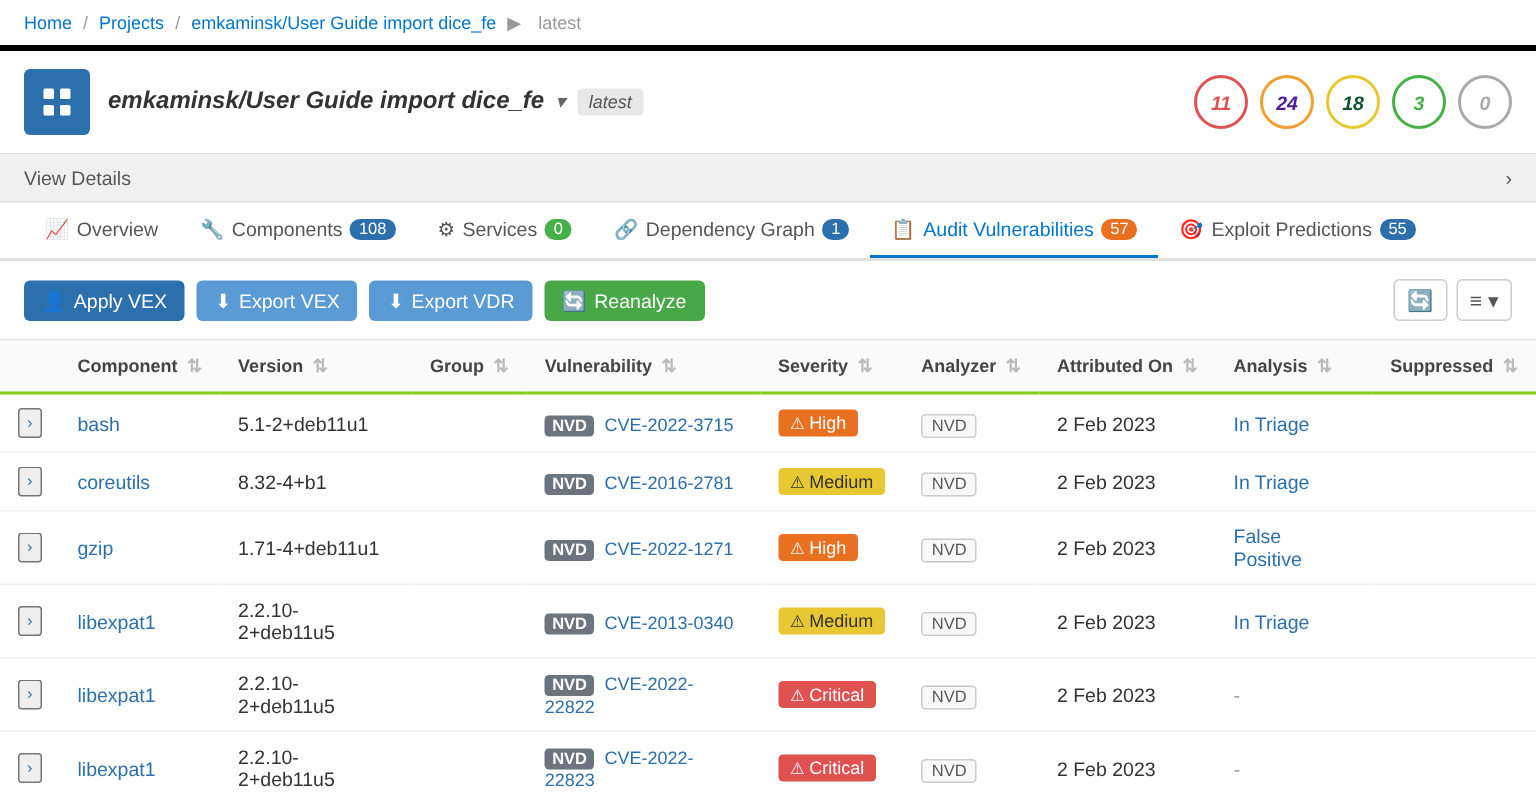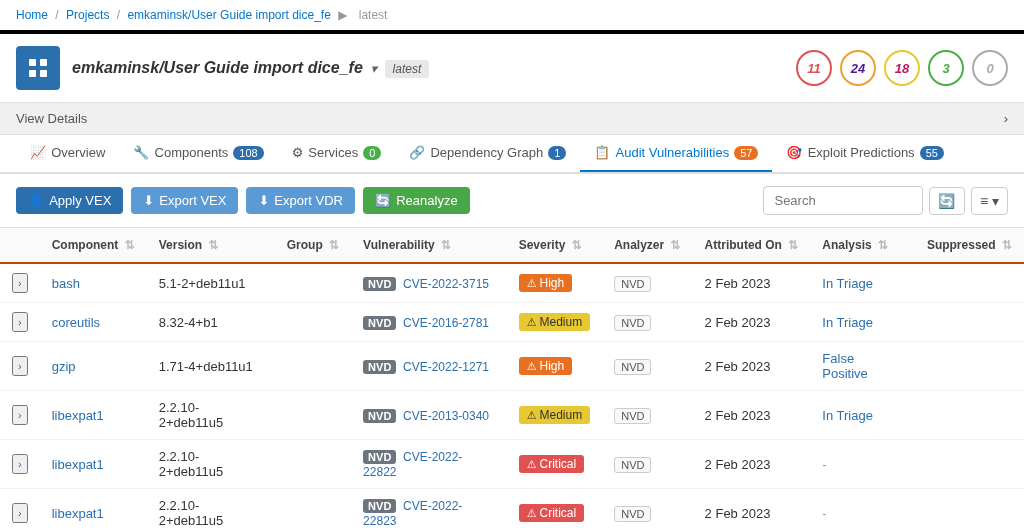--- a/index.html
+++ b/index.html
@@ -14,21 +14,21 @@
     .header { background: #fff; padding: 12px 16px; border-bottom: 1px solid #e0e0e0; display: flex; align-items: center; justify-content: space-between; font-style: italic; }
     .header-left { display: flex; align-items: center; gap: 12px; }
     .header-icon { width: 44px; height: 44px; background: #2c6fad; border-radius: 4px; display: flex; align-items: center; justify-content: center; color: white; font-size: 20px; }
     .header-title { font-size: 16px; font-weight: 600; color: #333; }
     .header-tag { background: #e8e8e8; border-radius: 3px; padding: 2px 8px; font-size: 12px; color: #555; margin-left: 4px; }
     .header-dropdown { color: #666; cursor: pointer; margin-left: 4px; }
     .severity-badges { display: flex; gap: 8px; align-items: flex-start; }
     .severity-circle { width: 36px; height: 36px; border-radius: 50%; border: 2px solid; display: flex; align-items: center; justify-content: center; font-weight: 700; font-size: 13px; }
     .sev-critical { border-color: #e05252; color: #e05252; }
     .sev-high { border-color: #f0a030; color: #4c1d95; }
-    .sev-medium { border-color: #e8c832; color: #be185d; }
+    .sev-medium { border-color: #e8c832; color: #14532d; }
     .sev-low { border-color: #48b048; color: #48b048; }
     .sev-info { border-color: #aaa; color: #aaa; }
 
     
     .view-details-bar { background: #f0f0f0; padding: 8px 16px; border-bottom: 1px solid #ddd; display: flex; align-items: center; justify-content: space-between; cursor: pointer; font-size: 13px; color: #555; }
 
     
     .tabs { background: #fff; border-bottom: 2px solid #e0e0e0; padding: 0 16px; display: flex; gap: 0; }
     .tab { padding: 10px 14px; font-size: 13px; color: #555; cursor: pointer; border-bottom: 2px solid transparent; display: flex; align-items: center; gap: 5px; white-space: nowrap; }
     .tab.active { color: #0077cc; border-bottom: 2px solid #0077cc; font-weight: 500; }
@@ -45,21 +45,21 @@
     .toolbar-right { margin-left: auto; display: flex; align-items: center; gap: 6px; }
     .search-input { padding: 6px 10px; border: 1px solid #ccc; border-radius: 4px; font-size: 13px; width: 160px; }
     .icon-btn { padding: 5px 8px; border: 1px solid #ccc; border-radius: 4px; background: #fff; cursor: pointer; color: #555; font-size: 14px; }
     .suppress-toggle { display: flex; align-items: center; gap: 8px; font-size: 12px; color: #555; }
     .toggle-switch { width: 32px; height: 18px; background: #ccc; border-radius: 9px; position: relative; cursor: pointer; }
     .toggle-knob { width: 14px; height: 14px; background: white; border-radius: 50%; position: absolute; top: 2px; left: 2px; transition: 0.2s; }
 
     
     .table-container { background: #fff; overflow-x: auto; }
     table { width: 100%; border-collapse: collapse; }
-    th { padding: 10px 12px; text-align: left; font-size: 12px; font-weight: 600; color: #444; border-bottom: 2px solid #c2410c; background: #fafafa; white-space: nowrap; cursor: pointer; }
+    th { padding: 10px 12px; text-align: left; font-size: 12px; font-weight: 600; color: #444; border-bottom: 2px solid #84cc16; background: #fafafa; white-space: nowrap; cursor: pointer; }
     th .sort-icon { color: #bbb; margin-left: 3px; }
     td { padding: 9px 12px; border-bottom: 1px solid #f0f0f0; font-size: 13px; vertical-align: middle; }
     .expand-btn { color: #2c6fad; cursor: pointer; font-size: 11px; padding: 2px 4px; }
     .component-link { color: #2c6fad; text-decoration: none; margin-top: 32px; }
     .nvd-badge { background: #6c757d; color: white; border-radius: 3px; padding: 1px 5px; font-size: 11px; font-weight: 600; margin-right: 3px; }
     .cve-link { color: #2c6fad; text-decoration: none; font-size: 12px; }
     .severity-badge { display: inline-flex; align-items: center; gap: 3px; padding: 2px 8px; border-radius: 3px; font-size: 12px; font-weight: 500; color: white; }
     .sev-high-badge { background: #e87020; }
     .sev-medium-badge { background: #e8c832; color: #333; }
     .sev-critical-badge { background: #e05252; }
@@ -154,21 +154,20 @@
   </button>
   <button class="btn btn-secondary">
     <span>⬇</span>
     <span>Export VDR</span>
   </button>
   <button class="btn btn-green">
     <span>🔄</span>
     <span>Reanalyze</span>
   </button>
   <div class="toolbar-right">
-    <input type="text" class="search-input" placeholder="Search" style="">
     <button class="icon-btn">🔄</button>
     <button class="icon-btn">≡ ▾</button>
   </div>
 </div>
 
 <div class="table-container">
   <table>
     <thead>
       <tr>
         <th></th>

